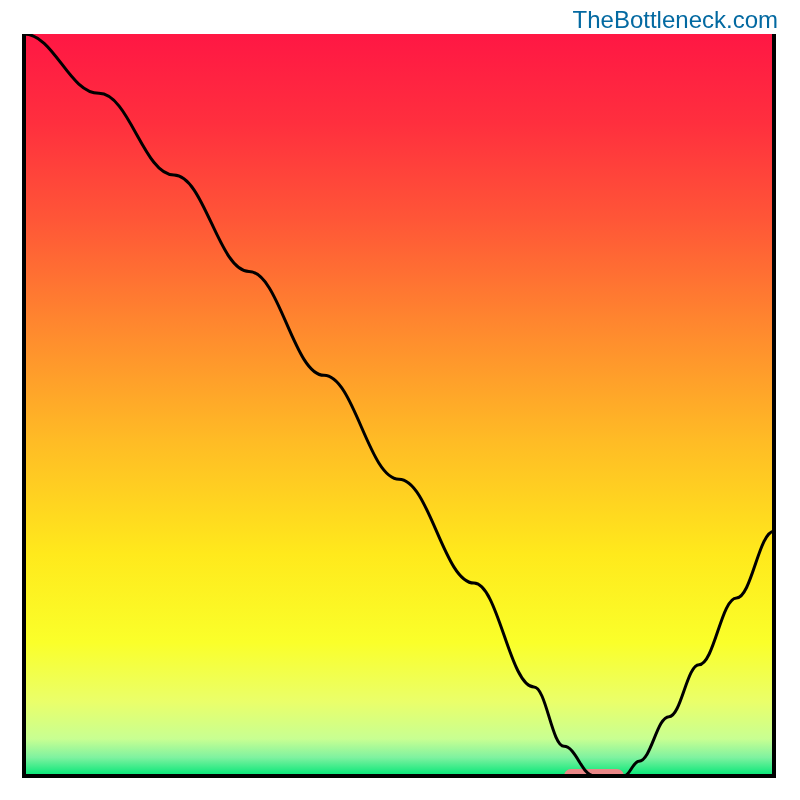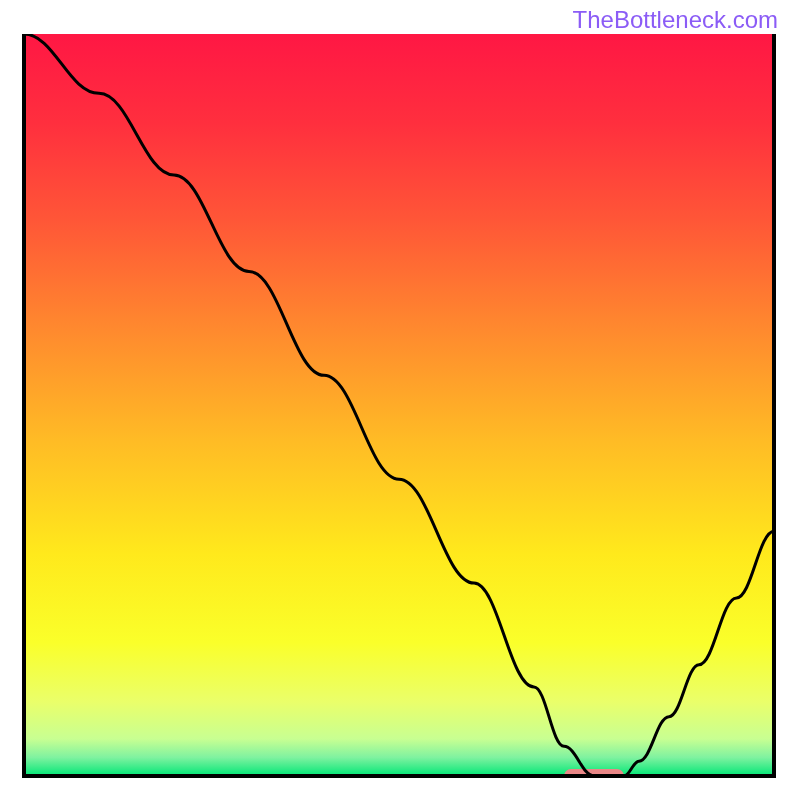--- a/index.html
+++ b/index.html
@@ -14,21 +14,21 @@
     position: relative;
     width: 800px;
     height: 800px;
   }
   .watermark {
     position: absolute;
     top: 6px;
     right: 22px;
     font-family: Arial, Helvetica, sans-serif;
     font-size: 24px;
-    color: #8b5cf6;
+    color: #0369a1;
     letter-spacing: 0px;
   }
   .chart-frame {
     position: absolute;
     left: 22px;
     top: 32px;
     width: 754px;
     height: 746px;
     box-sizing: border-box;
   }

